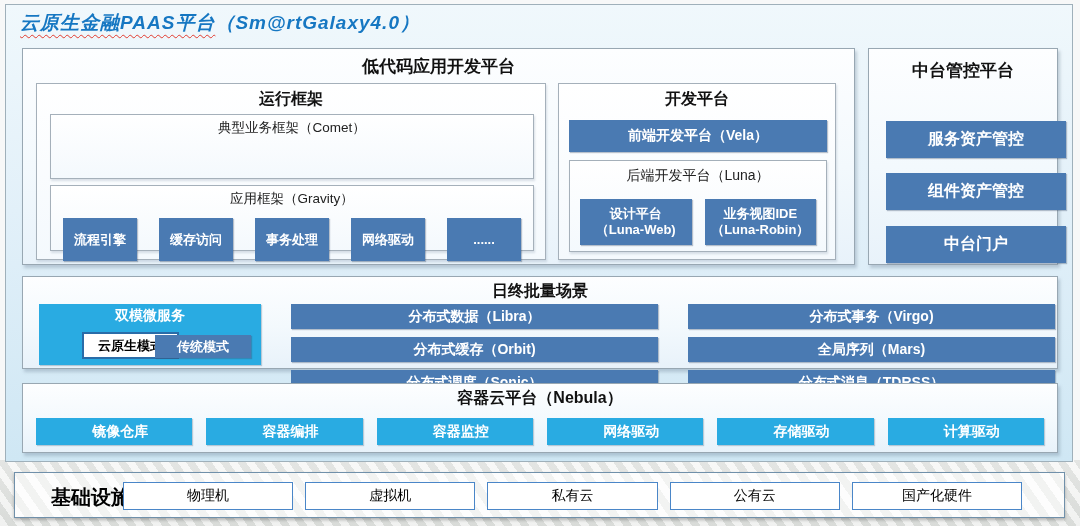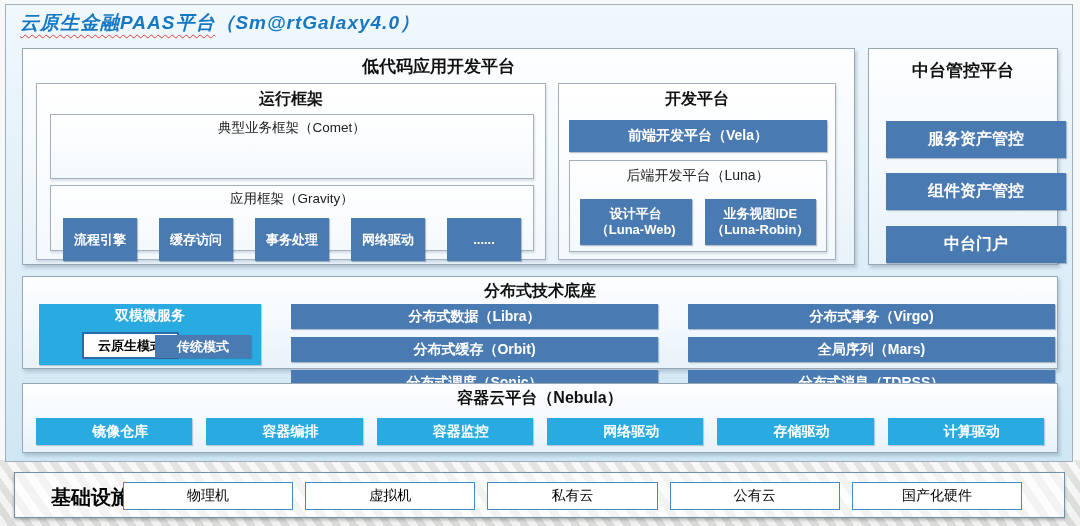--- a/index.html
+++ b/index.html
@@ -185,21 +185,21 @@
   </div>
 
   <div class="panel midp">
     <div class="sec-title">中台管控平台</div>
     <div class="btn-blue midp-b1">服务资产管控</div>
     <div class="btn-blue midp-b2">组件资产管控</div>
     <div class="btn-blue midp-b3">中台门户</div>
   </div>
 
   <div class="panel dist">
-    <div class="sec-title">分布式技术底座</div>
+    <div class="sec-title">日终批量场景</div>
     <div class="dualmode">
       <div class="dualmode-title">双模微服务</div>
       <div class="mode-white">云原生模式</div>
       <div class="btn-blue mode-blue">传统模式</div>
     </div>
     <div class="dist-grid">
       <div class="btn-blue">分布式数据（Libra）</div>
       <div class="btn-blue">分布式事务（Virgo)</div>
       <div class="btn-blue">分布式缓存（Orbit)</div>
       <div class="btn-blue">全局序列（Mars)</div>

